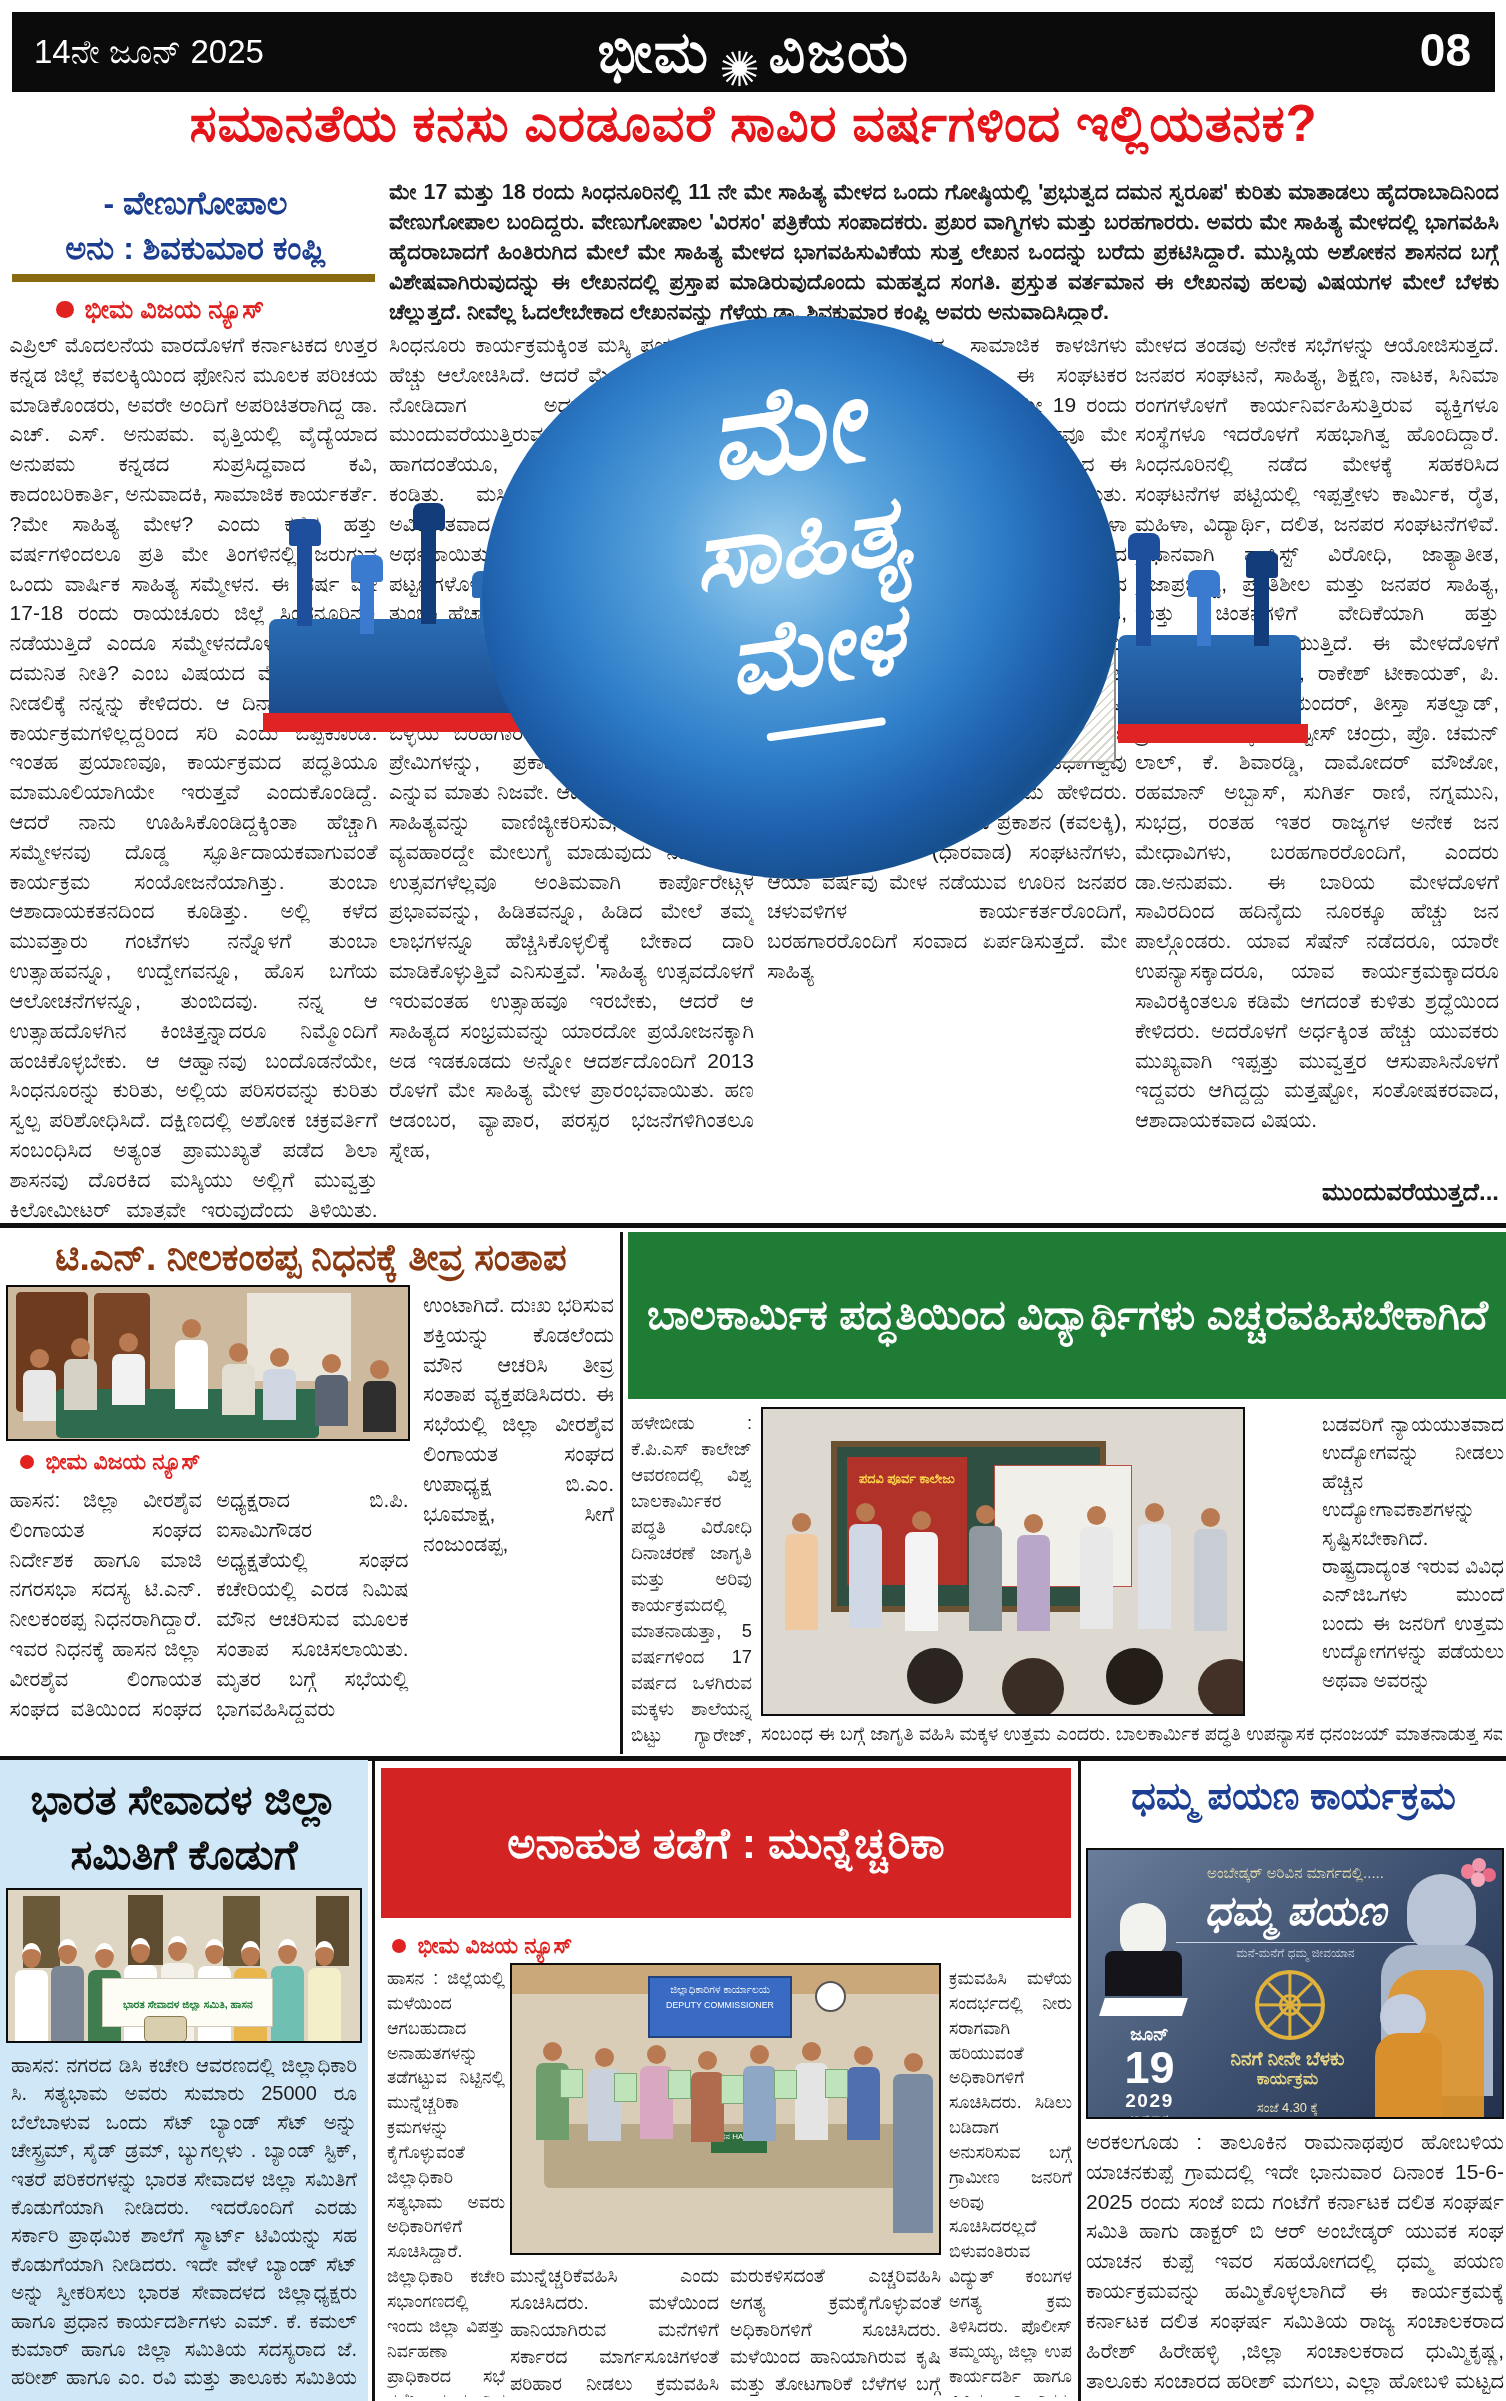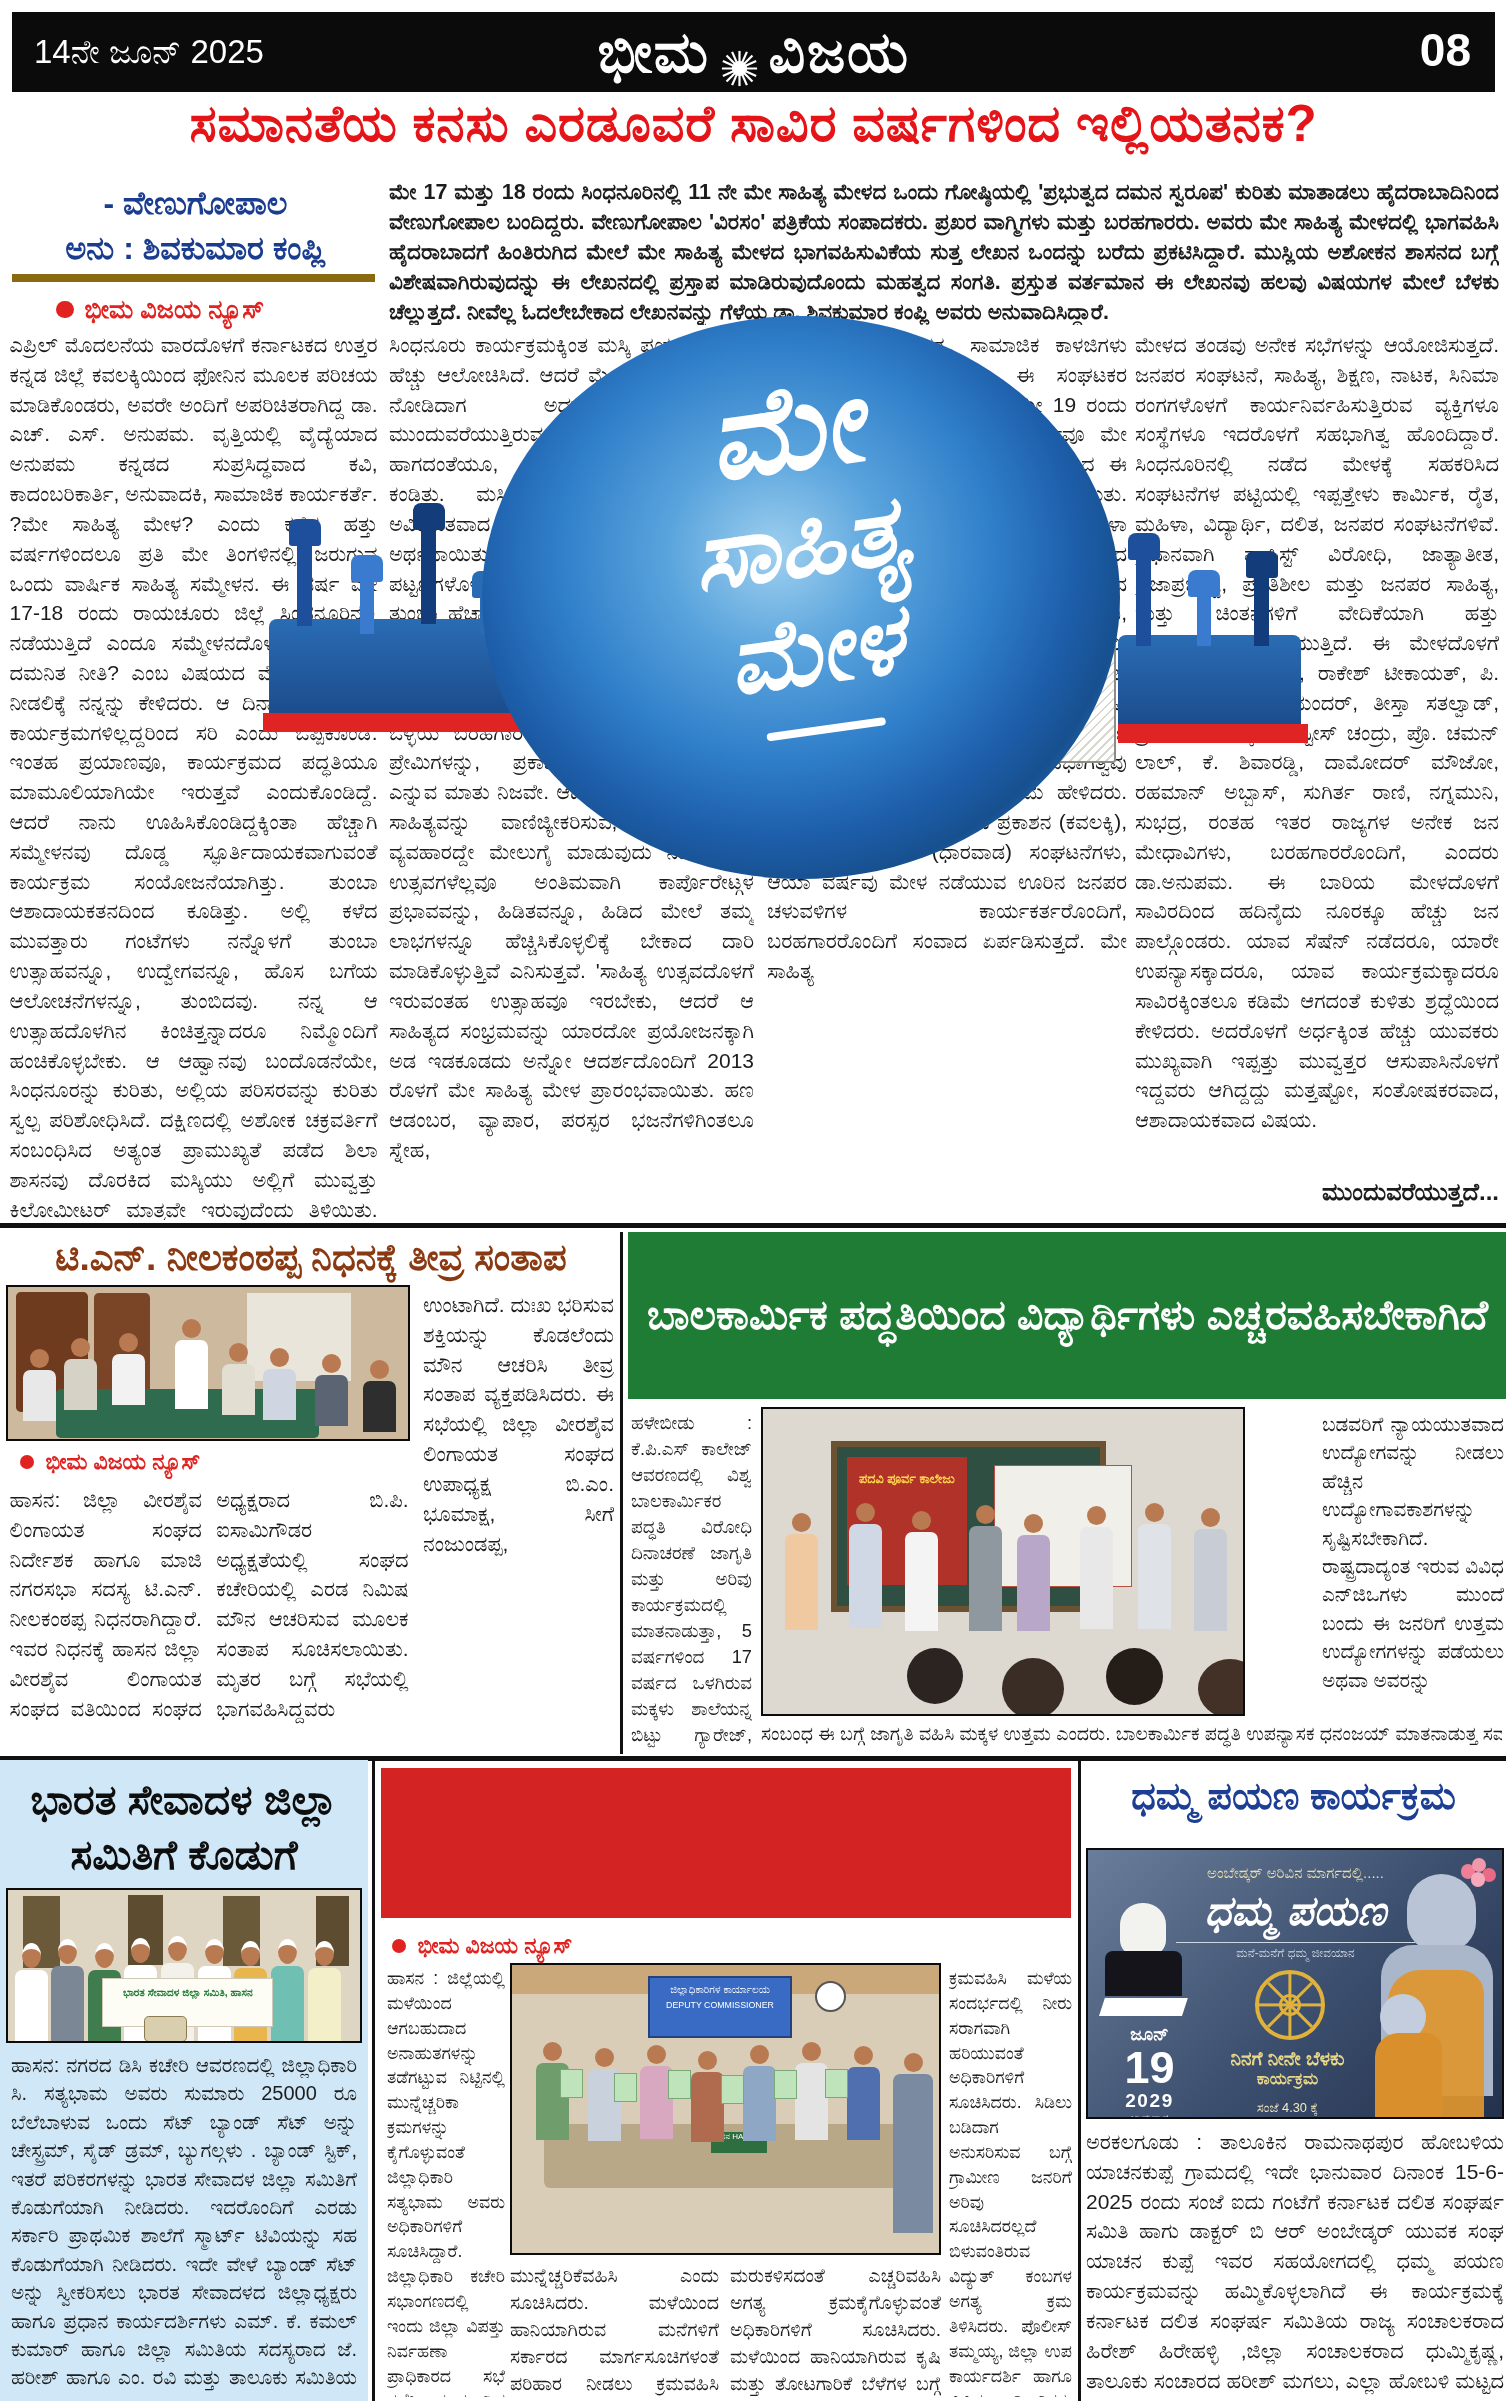--- a/index.html
+++ b/index.html
@@ -291,33 +291,34 @@
       <div class="torso" style="background:#e8b64c;height:75px;"></div>
     </div>
   <div class="person" style="left:263px;top:49px;">
       <div class="head" style="border-top:6.4px solid #fff;"></div>
       <div class="torso" style="background:#6fc0b2;height:75px;"></div>
     </div>
   <div class="person" style="left:300px;top:51px;">
       <div class="head" style="border-top:6.4px solid #fff;"></div>
       <div class="torso" style="background:#f3efc9;height:73px;"></div>
     </div>
-  <div class="abs" style="left:94px;top:88px;width:171px;height:49px;background:#fdfdf6;border:1.6px solid #cfcab8;color:#1e7c35;font-size:10.4px;font-weight:bold;text-align:center;padding-top:8px;box-sizing:border-box;">
+  <div class="abs" style="left:94px;top:88px;width:171px;height:49px;background:#fdfdf6;border:1.6px solid #cfcab8;color:#1e7c35;font-size:10.4px;font-weight:bold;text-align:center;padding-top:20px;box-sizing:border-box;">
     <span>ಭಾರತ ಸೇವಾದಳ ಜಿಲ್ಲಾ ಸಮಿತಿ, ಹಾಸನ</span>
   </div>
   <div class="abs" style="left:136px;top:126px;width:41px;height:24px;background:#d9cfae;border:1.6px solid #8a7a50;border-radius:4.8px;"></div>
 </div>
 
 <div class="abs bodycol kn just clip" style="left:11px;top:2051px;width:346px;height:343px;font-size:20px;">ಹಾಸನ: ನಗರದ ಡಿಸಿ ಕಚೇರಿ ಆವರಣದಲ್ಲಿ ಜಿಲ್ಲಾಧಿಕಾರಿ ಸಿ. ಸತ್ಯಭಾಮ ಅವರು ಸುಮಾರು 25000 ರೂ ಬೆಲೆಬಾಳುವ ಒಂದು ಸೆಟ್ ಬ್ಯಾಂಡ್ ಸೆಟ್ ಅನ್ನು ಚೇಸ್ಟ್ರಮ್, ಸೈಡ್ ಡ್ರಮ್, ಬ್ಯುಗಲ್ಗಳು . ಬ್ಯಾಂಡ್ ಸ್ಟಿಕ್, ಇತರೆ ಪರಿಕರಗಳನ್ನು ಭಾರತ ಸೇವಾದಳ ಜಿಲ್ಲಾ ಸಮಿತಿಗೆ ಕೊಡುಗೆಯಾಗಿ ನೀಡಿದರು. ಇದರೊಂದಿಗೆ ಎರಡು ಸರ್ಕಾರಿ ಪ್ರಾಥಮಿಕ ಶಾ‌ಲೆಗೆ ಸ್ಮಾರ್ಟ್ ಟಿವಿಯನ್ನು ಸಹ ಕೊಡುಗೆಯಾಗಿ ನೀಡಿದರು. ಇದೇ ವೇಳೆ ಬ್ಯಾಂಡ್ ಸೆಟ್ ಅನ್ನು ಸ್ವೀಕರಿಸಲು ಭಾರತ ಸೇವಾದಳದ ಜಿಲ್ಲಾಧ್ಯಕ್ಷರು ಹಾಗೂ ಪ್ರಧಾನ ಕಾರ್ಯದರ್ಶಿಗಳು ಎಮ್. ಕೆ. ಕಮಲ್ ಕುಮಾರ್ ಹಾಗೂ ಜಿಲ್ಲಾ ಸಮಿತಿಯ ಸದಸ್ಯರಾದ ಜೆ. ಹರೀಶ್ ಹಾಗೂ ಎಂ. ರವಿ ಮತ್ತು ತಾಲೂಕು ಸಮಿತಿಯ ಅಧ್ಯಕ್ಷರಾದ ಎನ್. ಕುಮಾರ್, ಉಪಾಧ್ಯಕ್ಷರಾದ ಬಿ. ವರದರಾಜು, ನಿಕಟಪೂರ್ವ ಜಿಲ್ಲಾ ಕನ್ನಡ ಸಾಹಿತ್ಯ ಪರಿಷತ್ತಿನ ಅಧ್ಯಕ್ಷರಾದ ಡಾ. ನಾಯಕರಹಳ್ಳಿ ಮಂಜೇಗೌಡ, ಸಂಪನ್ಮೂಲ ವ್ಯಕ್ತಿಗಳಾದ ಎನ್. ಮಹೇಶ್, ಸರ್ಕಾರಿ ಹಿರಿಯ ಪ್ರಾಥಮಿಕ ಶಾಲೆ ಮುಕಂದೂರು, ಮುಖ್ಯ ಶಿಕ್ಷಕರು ಆದ ಎಂ.ಆರ್. ಆರ್. ರಾಮು ಮತ್ತು ಅಂಬುಗ ಮಲ್ಲೇಶ್ ರವರು ಹಾಗೂ ವಲಯ ಸಂಘಟಕರಾದ ಶ್ರೀಮತಿ ವಿ.ಎಸ್. ರಾಣಿ ಇತರರು ಉಪಸ್ಥಿತರಿದ್ದರು.</div>
 
 <div class="abs vrule" style="left:372px;top:1760px;height:641px;"></div>
 <div class="abs vrule" style="left:1078px;top:1760px;height:641px;"></div>
 
 <div class="abs redbanner" style="left:381px;top:1768px;width:690px;height:150px;">
   <div>
+    <div>ಅನಾಹುತ ತಡೆಗೆ : ಮುನ್ನೆಚ್ಚರಿಕಾ</div>
   </div>
 </div>
 <div class="abs newsflag" style="left:392px;top:1933px;font-size:22px;"><span class="dot" style="width:14.4px;height:14.4px;"></span><span>ಭೀಮ ವಿಜಯ ನ್ಯೂಸ್</span></div>
 
 <div class="abs smallcol kn just clip" style="left:387px;top:1966px;width:118px;height:431px;font-size:17.5px;">ಹಾಸನ : ಜಿಲ್ಲೆಯಲ್ಲಿ ಮಳೆಯಿಂದ ಆಗಬಹುದಾದ ಅನಾಹುತಗಳನ್ನು ತಡೆಗಟ್ಟುವ ನಿಟ್ಟಿನಲ್ಲಿ ಮುನ್ನೆಚ್ಚರಿಕಾ ಕ್ರಮಗಳನ್ನು ಕೈಗೊಳ್ಳುವಂತೆ ಜಿಲ್ಲಾಧಿಕಾರಿ ಸತ್ಯಭಾಮ ಅವರು ಅಧಿಕಾರಿಗಳಿಗೆ ಸೂಚಿಸಿದ್ದಾರೆ. ಜಿಲ್ಲಾಧಿಕಾರಿ ಕಚೇರಿ ಸಭಾಂಗಣದಲ್ಲಿ ಇಂದು ಜಿಲ್ಲಾ ವಿಪತ್ತು ನಿರ್ವಹಣಾ ಪ್ರಾಧಿಕಾರದ ಸಭೆ ನಡೆಸಿ ಮಾತನಾಡಿದ ಅವರು ಜಲಾಶಯಗಳಿಗೆ ಭದ್ರತೆ</div>
 
 <div class="abs photo" style="left:510px;top:1963px;width:431px;height:292px;background:#d9cdb8;">
   <div class="abs" style="left:0;top:0;width:431px;height:29px;background:#caa87a;"></div>
   <div class="abs" style="left:136px;top:11px;width:144px;height:62px;background:#3a6bc4;border:2.4px solid #24437e;color:#fff;text-align:center;font-size:10.4px;padding-top:6.4px;box-sizing:border-box;">
     <div>ಜಿಲ್ಲಾಧಿಕಾರಿಗಳ ಕಾರ್ಯಾಲಯ</div>

